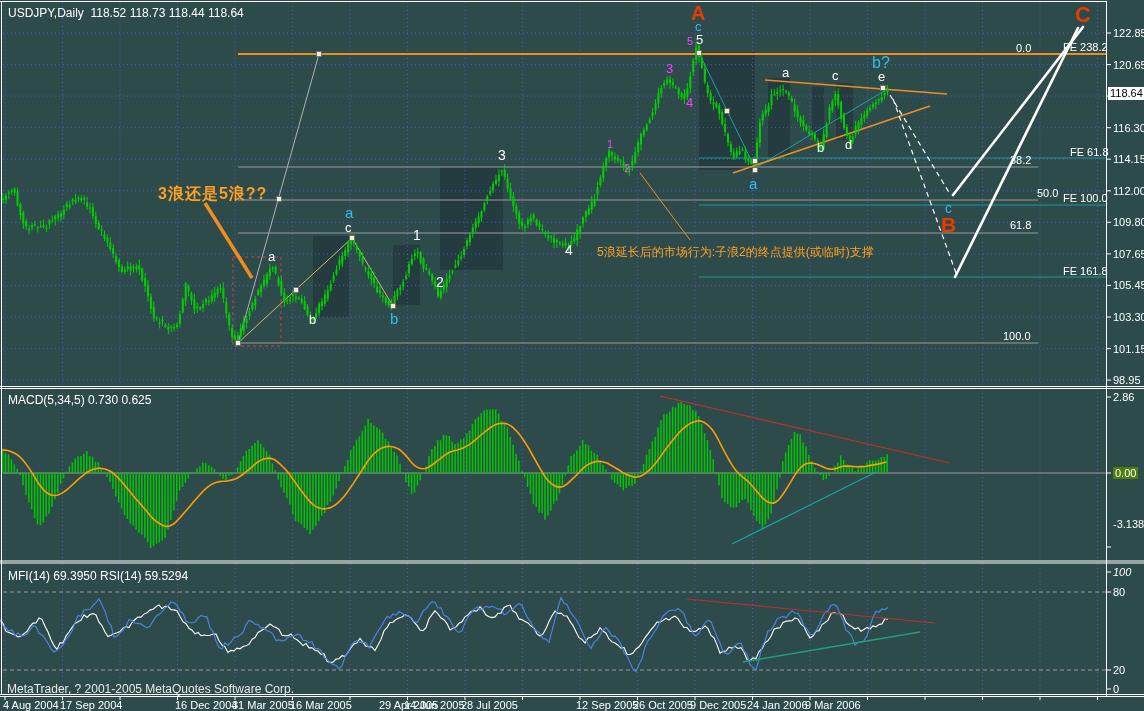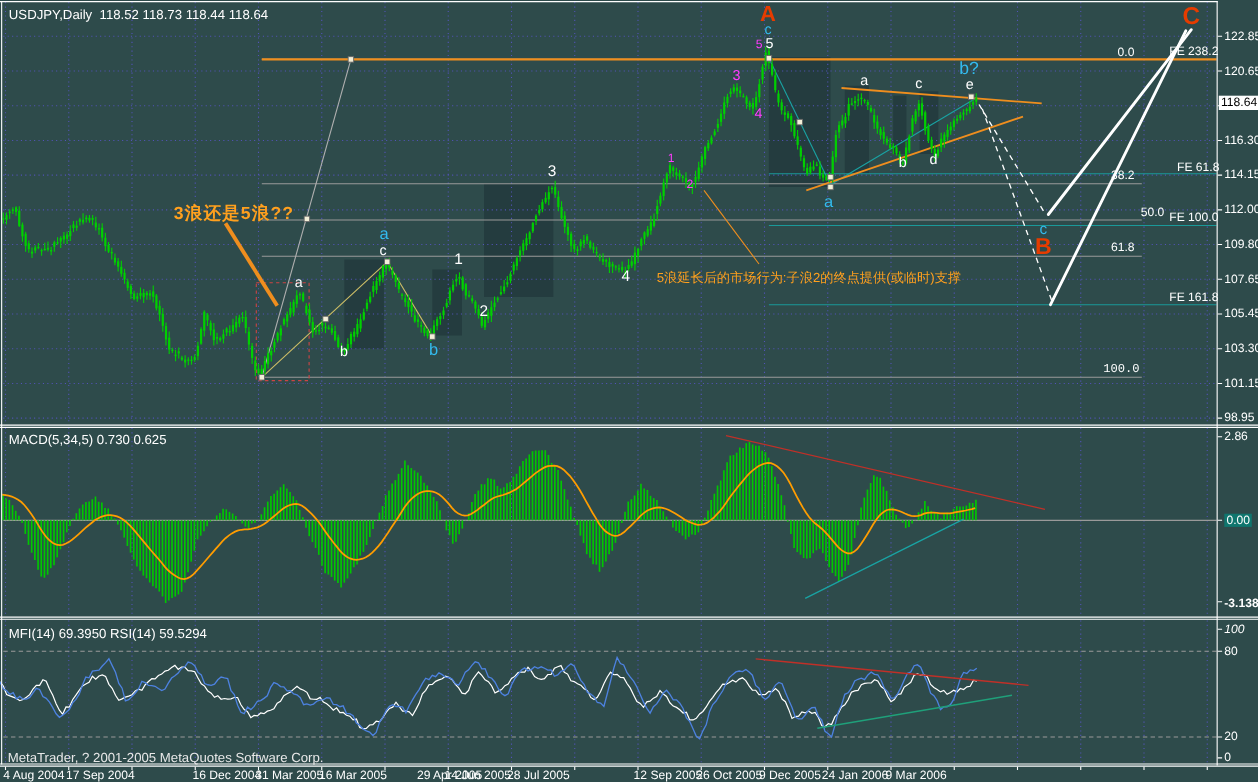--- a/index.html
+++ b/index.html
@@ -8,21 +8,21 @@
   #chart-svg{position:absolute;left:0;top:0;}
   .lbl{position:absolute;color:#ffffff;font-size:11px;line-height:12px;white-space:nowrap;}
   .ohlc-title{position:absolute;left:8px;top:6px;color:#ffffff;font-size:12px;white-space:nowrap;}
   .panel-label{position:absolute;color:#ffffff;font-size:12px;white-space:nowrap;}
   .copyright{position:absolute;left:7px;top:682px;color:#e8e8e8;font-size:12px;}
   .annot{position:absolute;color:#ffa01e;white-space:nowrap;}
   .annot-question{left:158px;top:184px;font-size:16px;font-weight:bold;letter-spacing:1px;}
   .annot-note{left:597px;top:244px;font-size:12px;}
   .price-box{position:absolute;left:1108px;top:87px;width:34px;height:13px;background:#ffffff;
              color:#000000;font-size:11px;line-height:13px;padding-left:2px;}
-  .macd-zero-box{background:#0f766e;padding:0 2px;}
+  .macd-zero-box{background:#4d7c0f;padding:0 2px;}
   .wave{position:absolute;white-space:nowrap;line-height:1;}
   .fib-lbl{position:absolute;color:#ffffff;font-size:11px;line-height:12px;white-space:nowrap;}
 </style>
 </head>
 <body>
 
 <div class="screen">
   <svg id="chart-svg" width="1144" height="711">
       <rect x="440" y="167" width="63" height="103" fill="rgba(10,22,34,0.28)"></rect>
       <rect x="313" y="236" width="36" height="81" fill="rgba(10,22,34,0.28)"></rect>
@@ -1136,21 +1136,21 @@
       <div class="lbl" style="left: 1113px; top: 216.3px;">109.80</div>
       <div class="lbl" style="left: 1113px; top: 247.9px;">107.65</div>
       <div class="lbl" style="left: 1113px; top: 279.4px;">105.45</div>
       <div class="lbl" style="left: 1113px; top: 311px;">103.30</div>
       <div class="lbl" style="left: 1113px; top: 342.6px;">101.15</div>
       <div class="lbl" style="left: 1113px; top: 374.1px;">98.95</div>
     </div>
   <div id="macd-axis">
       <div class="lbl" style="left: 1113px; top: 391px;">2.86</div>
       <div class="lbl macd-zero-box" style="left: 1113px; top: 467px;">0.00</div>
-      <div class="lbl" style="left: 1113px; top: 543px; font-weight: bold;">-3.138</div>
+      <div class="lbl" style="left: 1113px; top: 518px;">-3.138</div>
     </div>
   <div id="mfi-axis">
       <div class="lbl" style="left: 1113px; top: 566px; font-style: italic;">100</div>
       <div class="lbl" style="left: 1113px; top: 586px;">80</div>
       <div class="lbl" style="left: 1113px; top: 664px;">20</div>
       <div class="lbl" style="left: 1113px; top: 683px;">0</div>
     </div>
   <div id="date-axis">
       <div class="lbl" style="left: 3px; top: 699px;">4 Aug 2004</div>
       <div class="lbl" style="left: 60px; top: 699px;">17 Sep 2004</div>
@@ -1165,21 +1165,21 @@
       <div class="lbl" style="left: 633px; top: 699px;">26 Oct 2005</div>
       <div class="lbl" style="left: 690px; top: 699px;">9 Dec 2005</div>
       <div class="lbl" style="left: 747px; top: 699px;">24 Jan 2006</div>
       <div class="lbl" style="left: 805px; top: 699px;">9 Mar 2006</div>
     </div>
   <div id="fib-labels">
       <div class="fib-lbl" style="left: 1016px; top: 42px;">0.0</div>
       <div class="fib-lbl" style="left: 1010px; top: 154px;">38.2</div>
       <div class="fib-lbl" style="left: 1010px; top: 187px; padding-left: 27px;">50.0</div>
       <div class="fib-lbl" style="left: 1010px; top: 219px;">61.8</div>
-      <div class="fib-lbl" style="left: 1003px; top: 330px; font-family: Liberation Mono, monospace;">100.0</div>
+      <div class="fib-lbl" style="left: 1003px; top: 330px;">100.0</div>
       <div class="fib-lbl" style="left: 1063px; top: 41px;">FE 238.2</div>
       <div class="fib-lbl" style="left: 1070px; top: 146px;">FE 61.8</div>
       <div class="fib-lbl" style="left: 1063px; top: 192px;">FE 100.0</div>
       <div class="fib-lbl" style="left: 1063px; top: 265px;">FE 161.8</div>
     </div>
   <div id="wave-labels">
       <div class="wave" style="left: 691px; top: 3px; color: rgb(230, 60, 0); font-size: 20px; font-weight: bold;">A</div>
       <div class="wave" style="left: 695px; top: 20px; color: rgb(51, 187, 238); font-size: 13px; font-weight: normal;">c</div>
       <div class="wave" style="left: 696px; top: 33px; color: rgb(255, 255, 255); font-size: 13px; font-weight: normal;">5</div>
       <div class="wave" style="left: 687px; top: 36px; color: rgb(255, 60, 255); font-size: 11px; font-weight: normal;">5</div>

